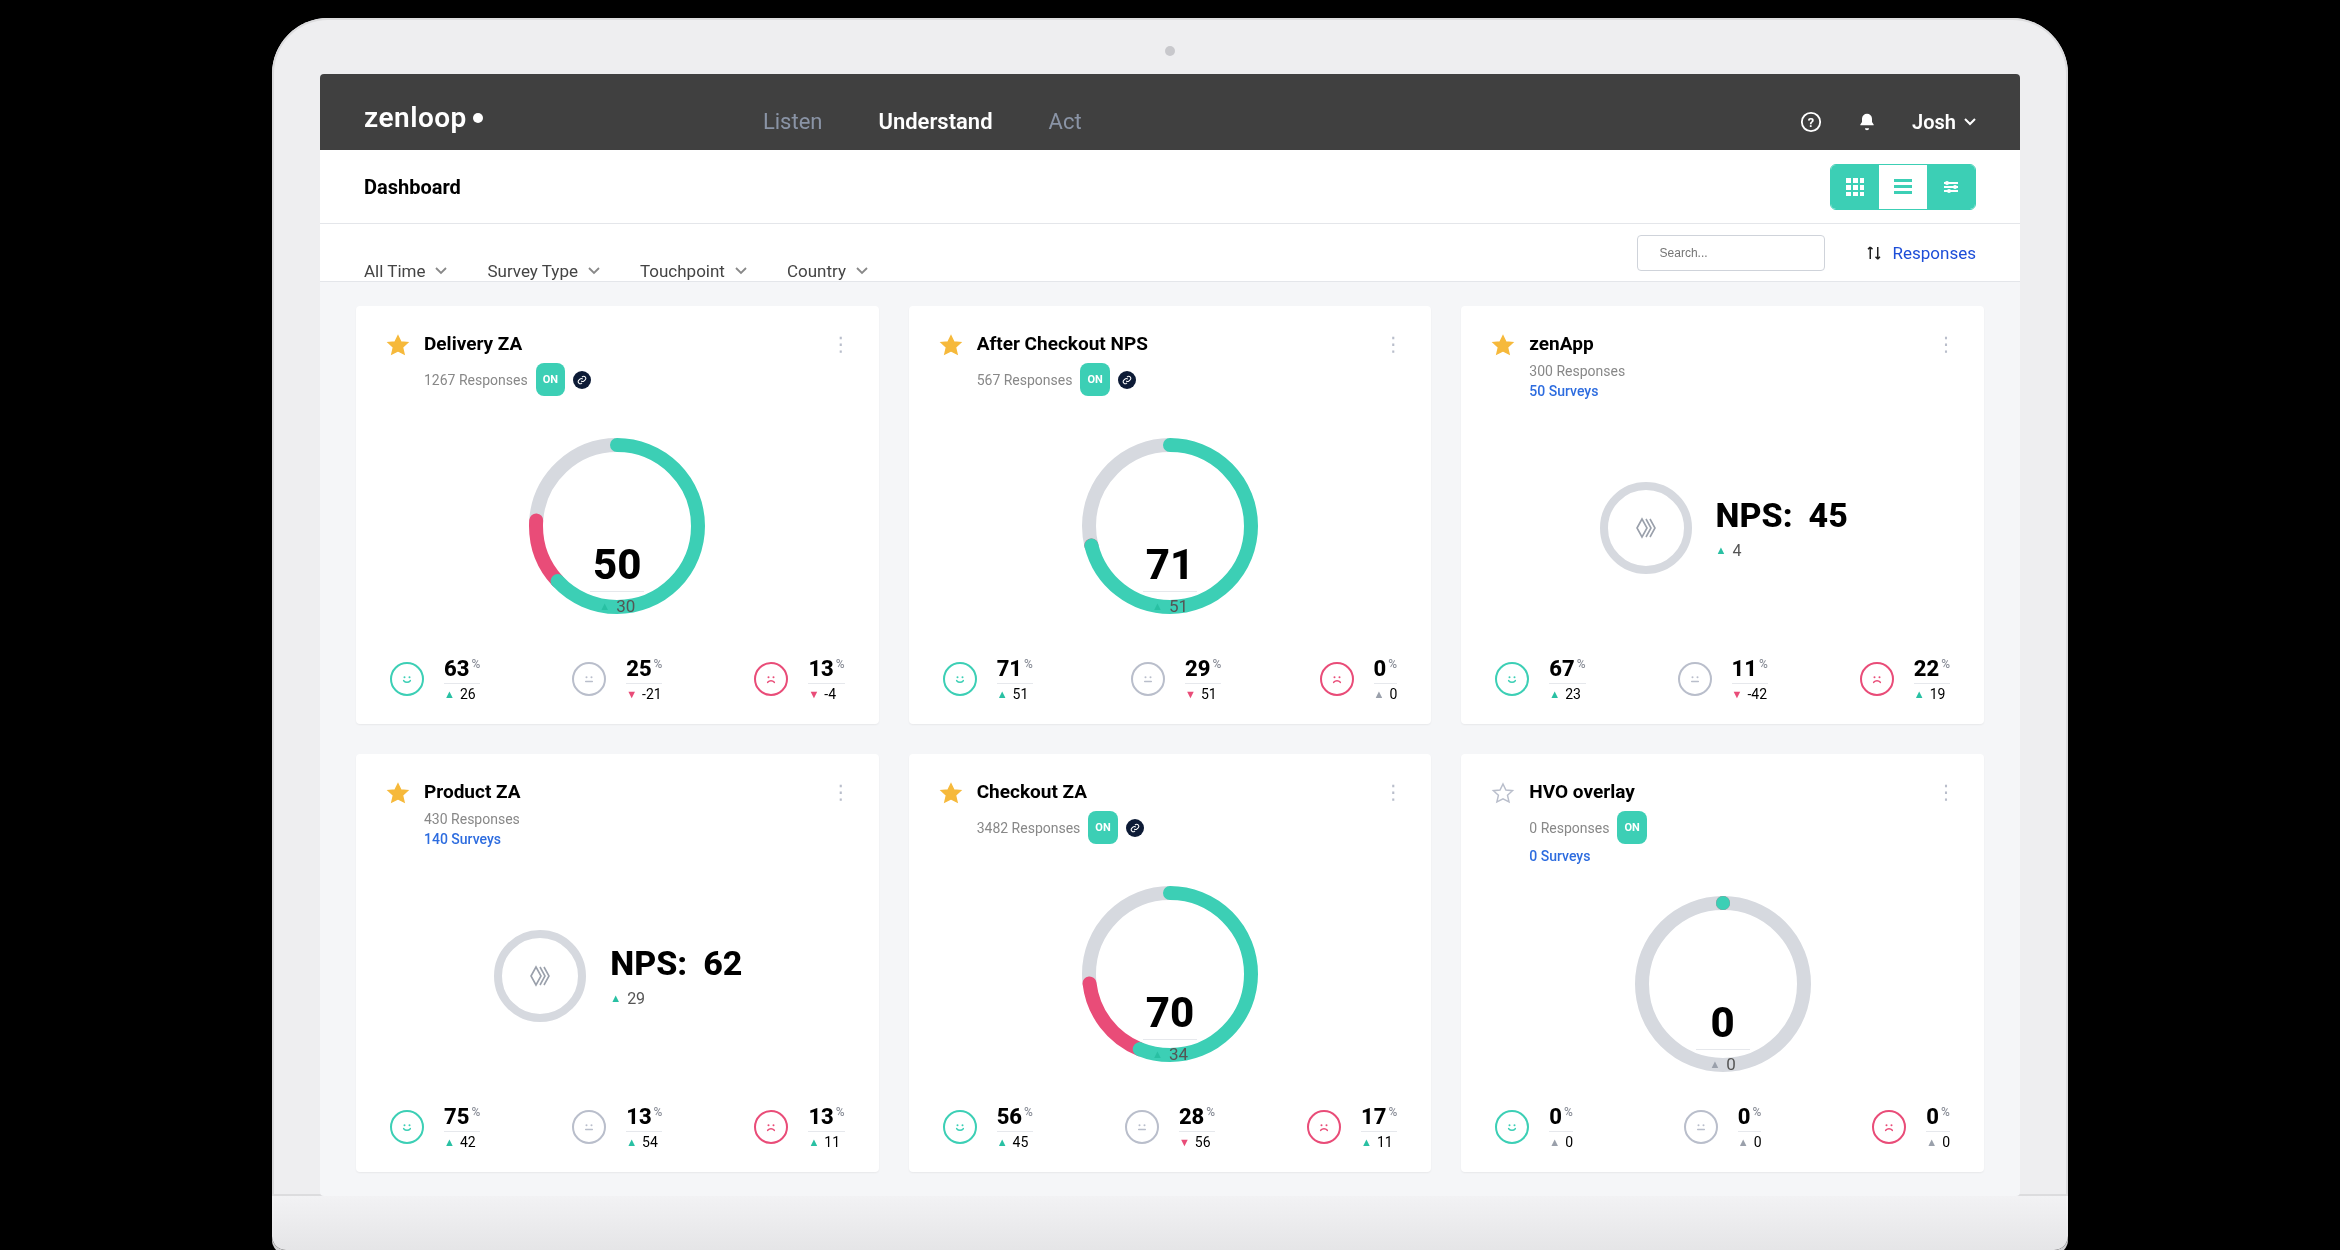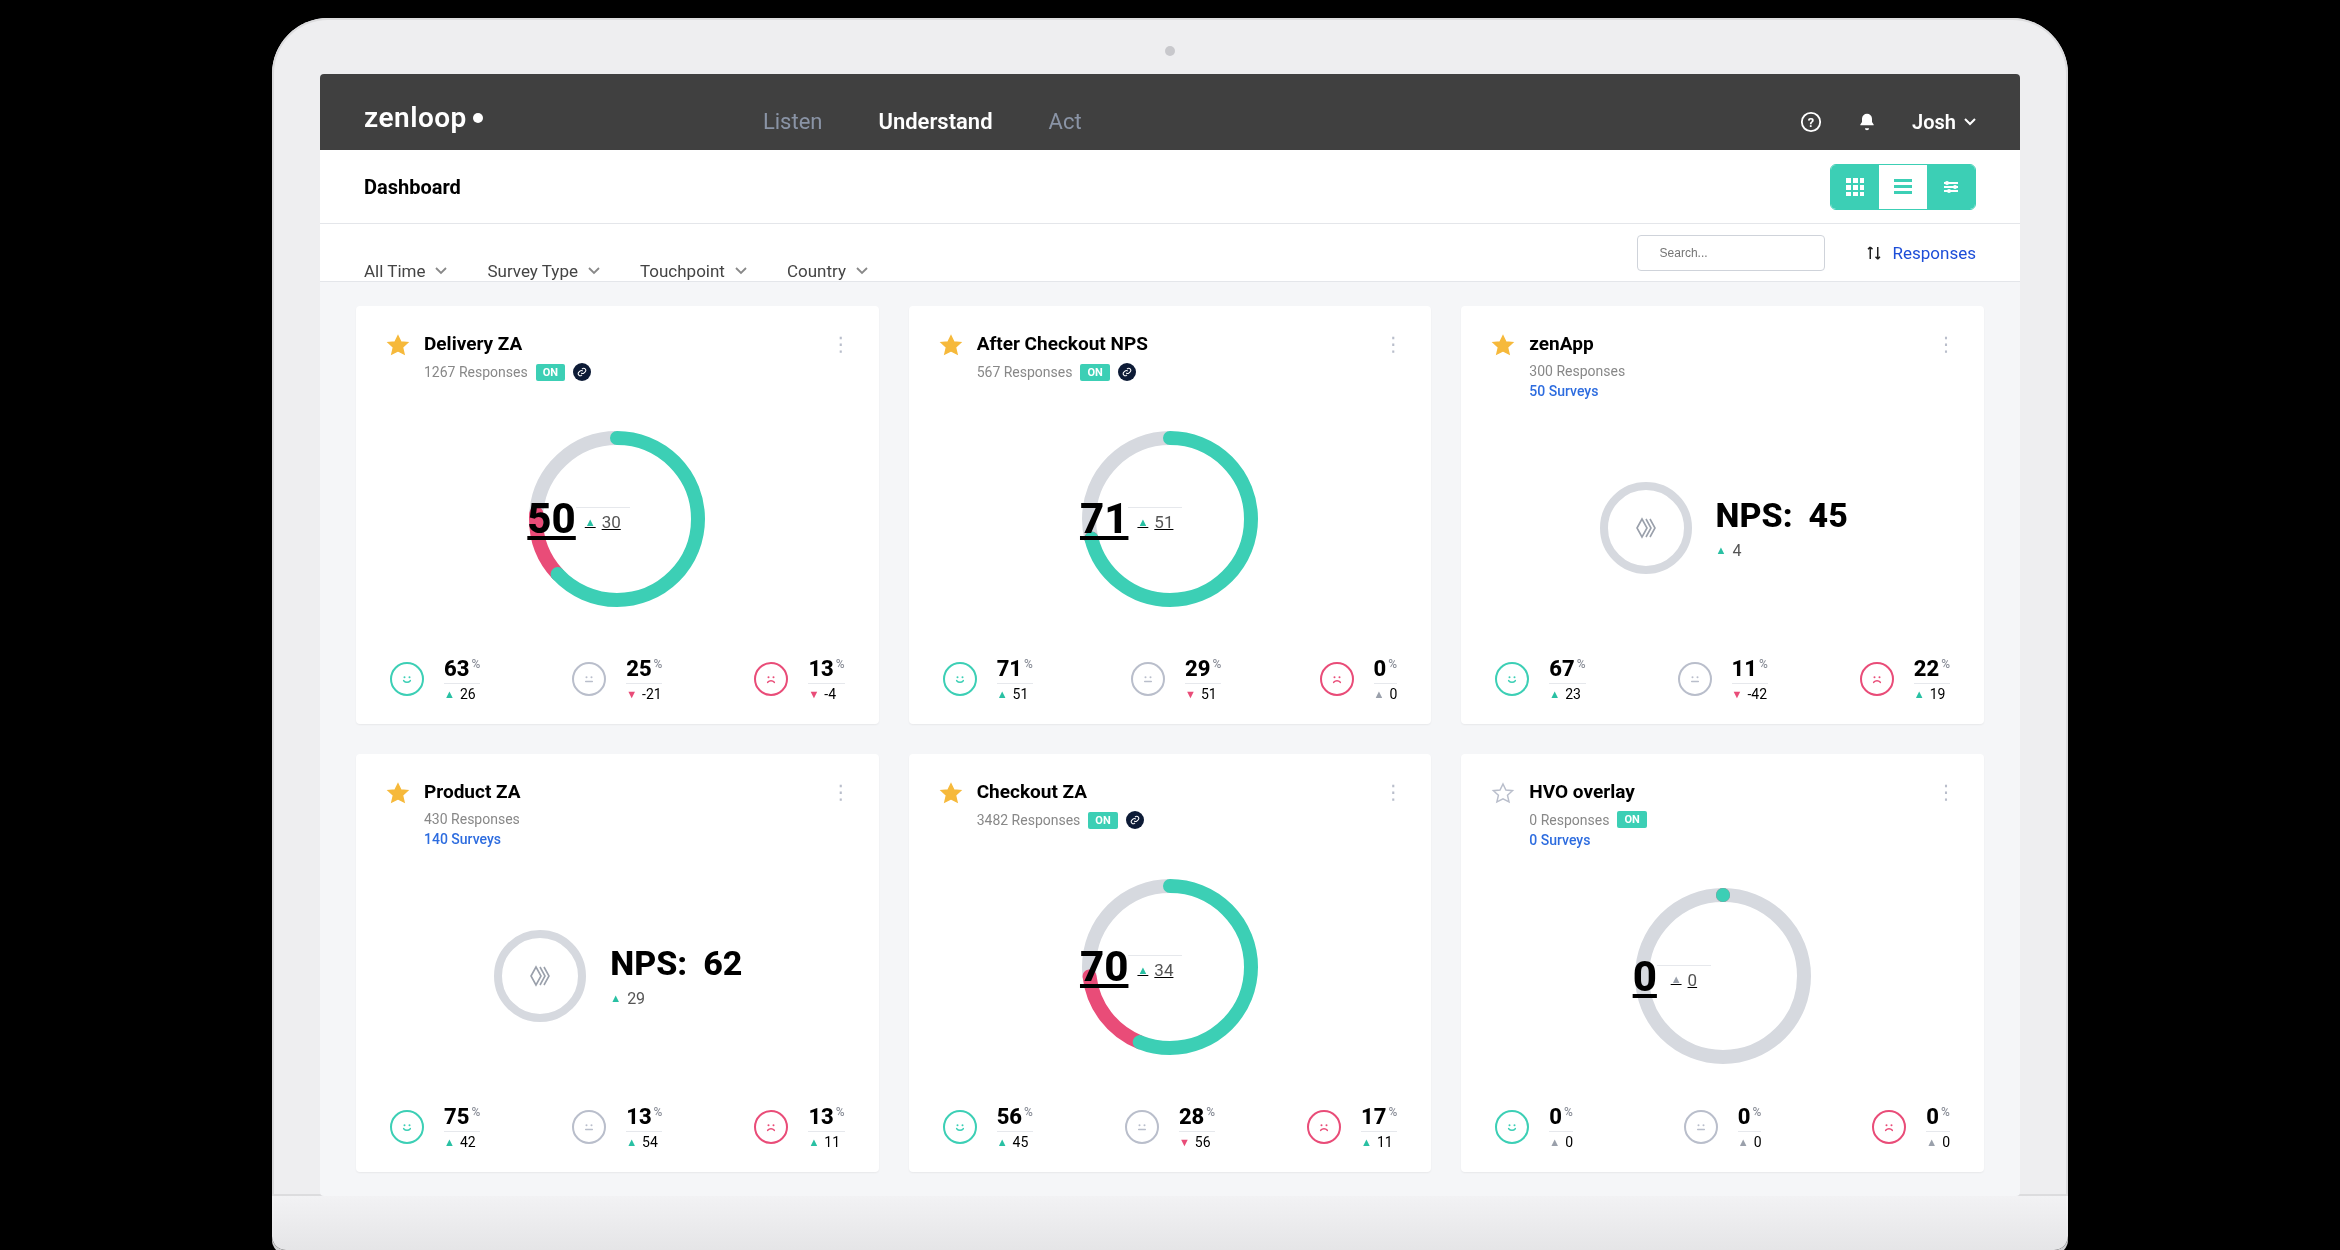--- a/index.html
+++ b/index.html
@@ -91,27 +91,27 @@
   .card {
     background:#fff; border-radius:4px; box-shadow:0 1px 2px rgba(0,0,0,.06);
     padding:26px 30px 22px 30px; position:relative; height:418px;
     display:flex; flex-direction:column;
   }
   .card-head { display:flex; gap:14px; }
   .star { width:24px; height:24px; flex-shrink:0; margin-top:2px; }
   .card-title { font-size:19px; font-weight:700; }
   .card-sub { font-size:14px; color:#888; margin-top:8px; display:flex; align-items:center; gap:8px; }
   .card-link { font-size:14px; color:#2d6cdf; margin-top:4px; font-weight:500; cursor:pointer; }
-  .badge { background:#3ccfb5; color:#fff; font-size:11px; font-weight:700; padding:2px 7px; border-radius:2px; }
+  .badge { background:#3ccfb5; color:#fff; font-size:11px; font-weight:700; padding:10px 7px; border-radius:8px; }
   .linkdot { width:18px; height:18px; border-radius:50%; background:#0d1b36; display:inline-flex; align-items:center; justify-content:center; }
   .kebab { position:absolute; top:26px; right:26px; cursor:pointer; color:#b9becb; font-size:20px; letter-spacing:2px; }
   .dial-zone { flex:1; display:flex; align-items:center; justify-content:center; }
   .dial { position:relative; width:180px; height:180px; }
   .dial svg { transform:rotate(-90deg); }
-  .dial-center { position:absolute; inset:0; display:flex; align-items:center; justify-content:flex-start;text-decoration:underline; }
+  .dial-center { position:absolute; inset:0; display:flex; flex-direction:column; align-items:center; justify-content:flex-end; }
   .dial-score { font-size:42px; font-weight:800; }
   .dial-delta { font-size:17px; color:#555; display:flex; align-items:center; gap:6px; margin-top:2px; border-top:1px solid #e6e8ec; padding-top:4px; min-width:54px; justify-content:center; }
   .nps-inline { display:flex; align-items:center; gap:22px; }
   .mini-dial { position:relative; width:96px; height:96px; }
   .mini-dial svg { transform:rotate(-90deg); }
   .mini-dial-center { position:absolute; inset:0; display:flex; align-items:center; justify-content:center; }
   .nps-label-block { display:flex; flex-direction:column; }
   .nps-title { font-size:34px; font-weight:800; display:flex; gap:16px; }
   .nps-delta { font-size:16px; color:#555; display:flex; align-items:center; gap:6px; margin-top:6px; }
   .faces { display:flex; justify-content:space-between; gap:8px; padding:0 4px; }

